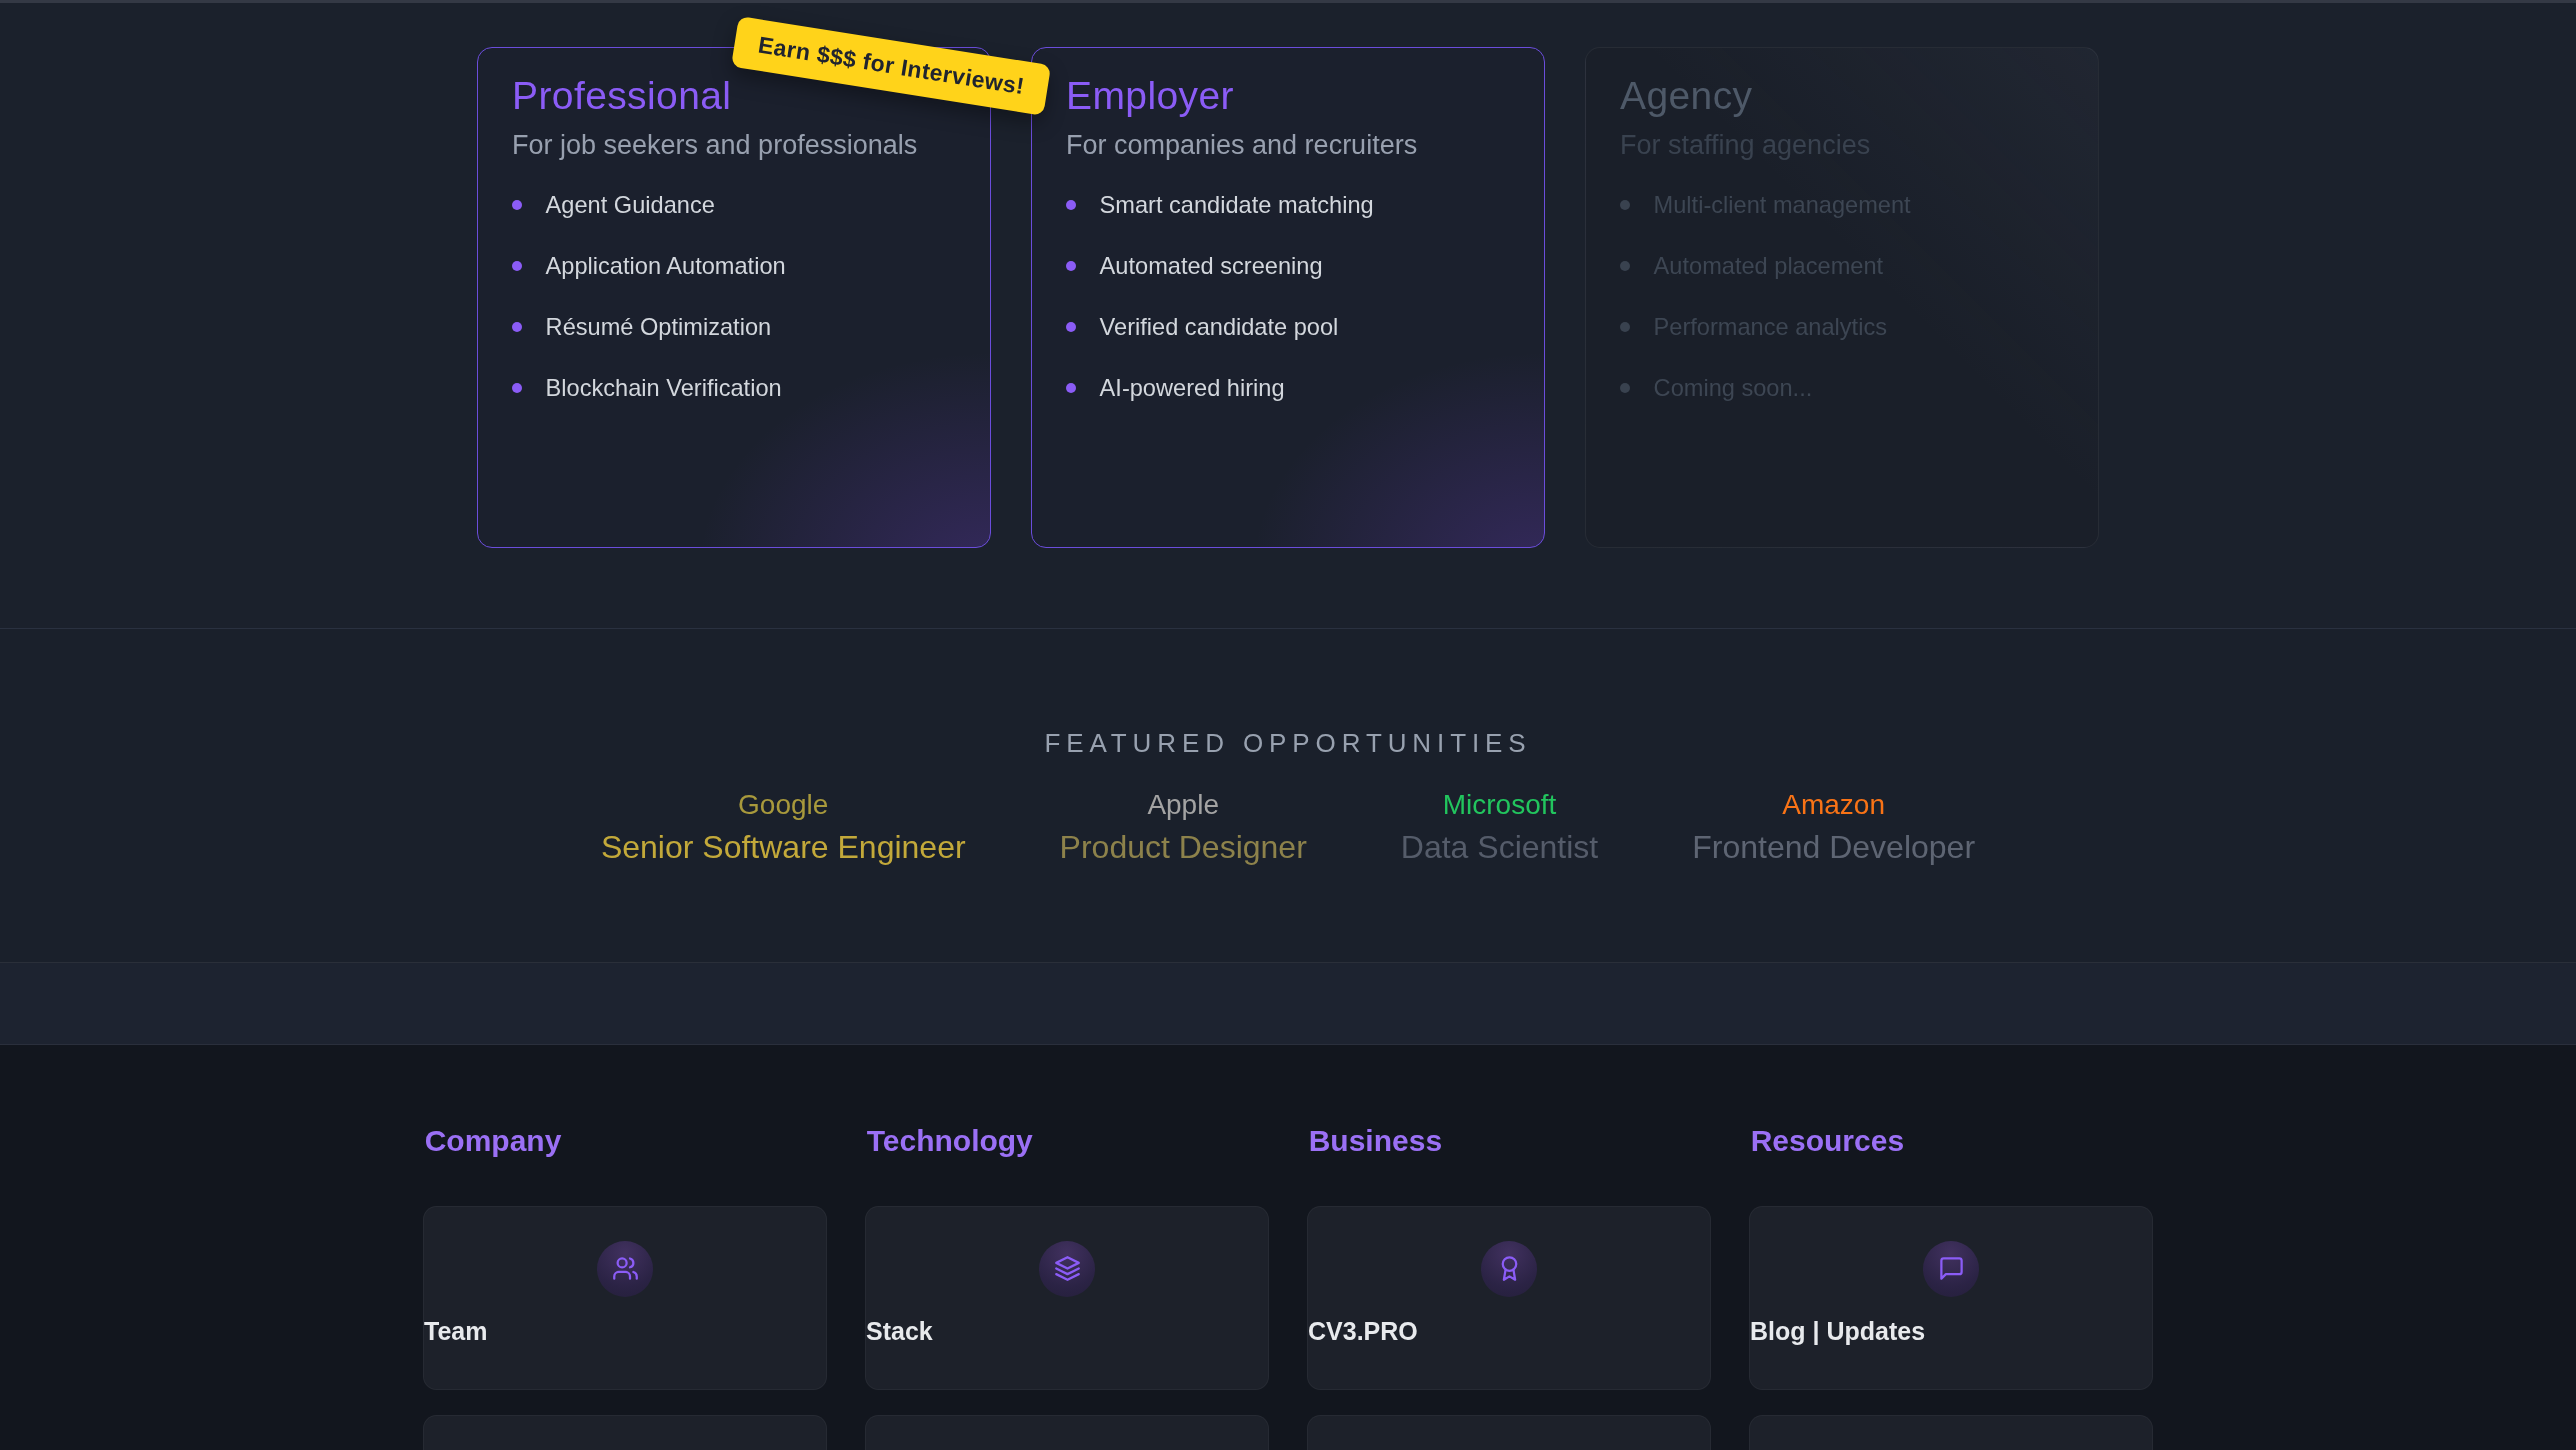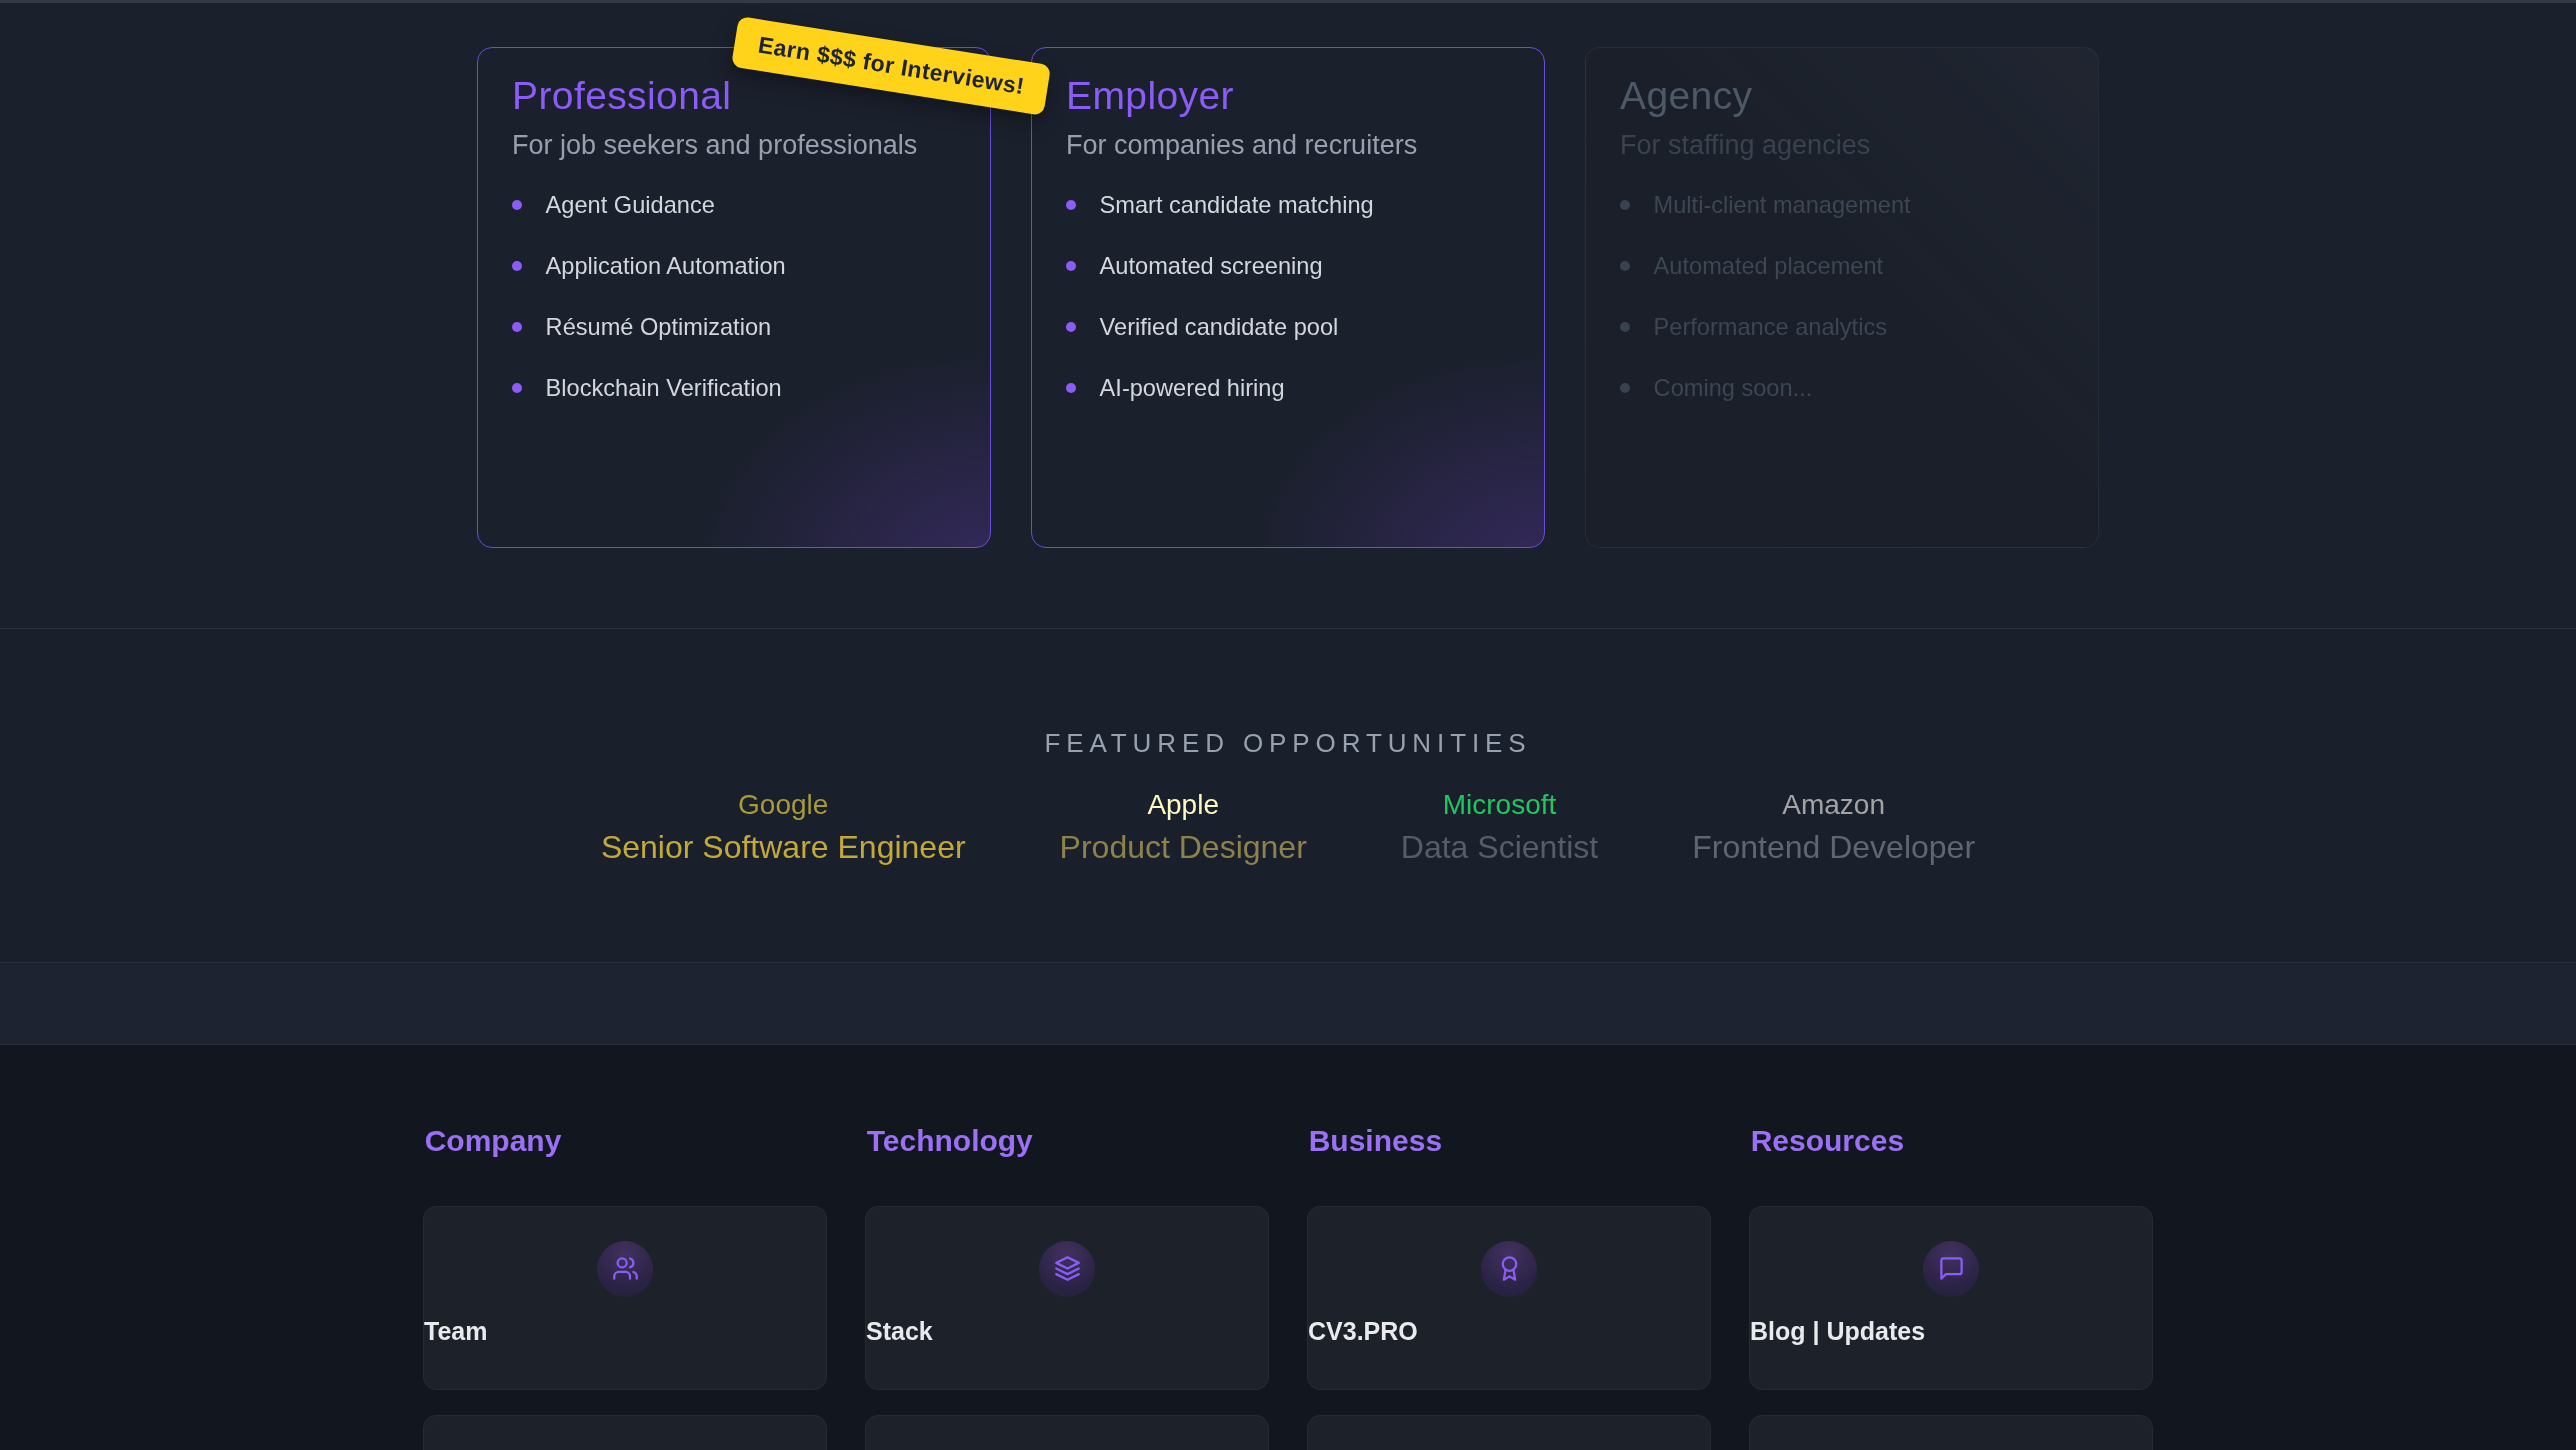--- a/index.html
+++ b/index.html
@@ -48,23 +48,23 @@
   }
 
   
   .featured-section{height:334px;box-sizing:border-box;padding-top:98px;text-align:center;background:#1a202b;border-bottom:0.8px solid rgba(255,255,255,0.07);}
   .featured-heading{margin:0;font-size:26px;font-weight:normal;letter-spacing:5.9px;color:#98a1af;line-height:32px;}
   .jobs-row{margin-top:29px;display:flex;justify-content:center;align-items:flex-start;gap:94px;}
   .job{}
   .job-company{font-size:28px;line-height:34px;margin-bottom:6.7px;}
   .job-role{font-size:32px;line-height:39px;}
   .job.em-1 .job-company{color:#a8993c;} .job.em-1 .job-role{color:#c3a93a;}
-  .job.em-2 .job-company{color:#fef9c3;} .job.em-2 .job-role{color:#8d824b;}
+  .job.em-2 .job-company{color:#a3a3a3;} .job.em-2 .job-role{color:#8d824b;}
   .job.em-3 .job-company{color:#22c55e;} .job.em-3 .job-role{color:#555c6a;}
-  .job.em-4 .job-company{color:#a3a3a3;} .job.em-4 .job-role{color:#5e6573;}
+  .job.em-4 .job-company{color:#f97316;} .job.em-4 .job-role{color:#5e6573;}
 
   
   .strip{height:81px;background:#1d2330;border-bottom:0.8px solid rgba(255,255,255,0.06);}
 
   
   .footer-section{height:407px;box-sizing:border-box;background:#12161e;padding-top:77px;}
   .footer-inner{width:1730px;margin:0 auto;display:grid;grid-template-columns:repeat(4,404px);column-gap:38px;}
   .footer-col-heading{margin:0 0 47px 1.7px;font-size:30px;font-weight:bold;color:#9b70f5;line-height:37px;}
   .footer-card{
     height:184px;box-sizing:border-box;margin-bottom:25px;

